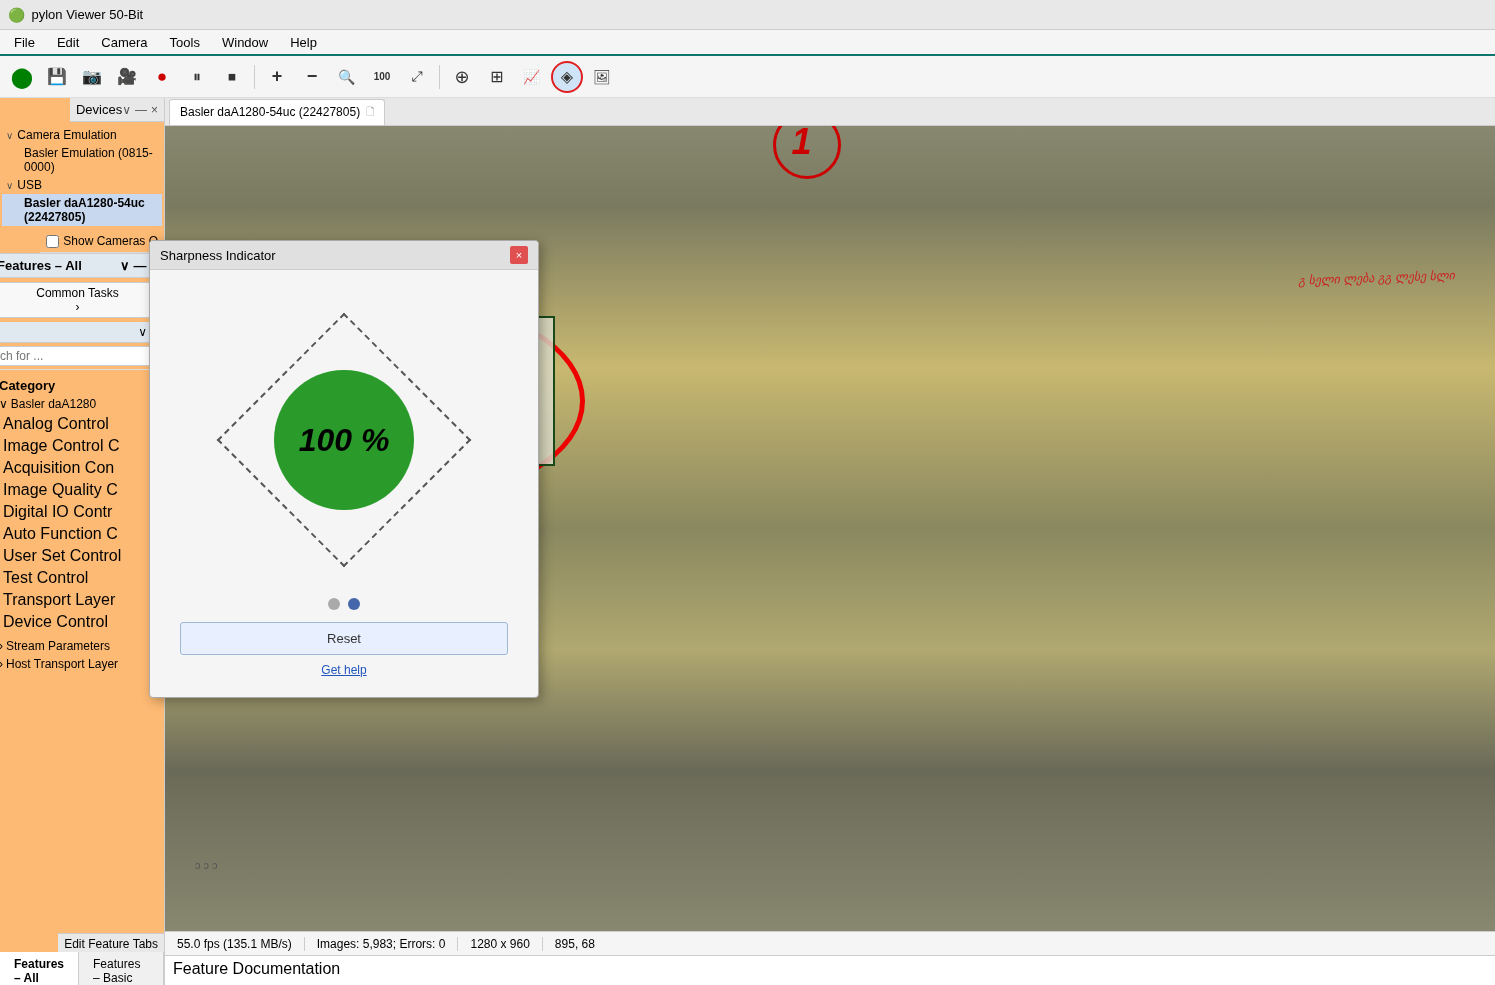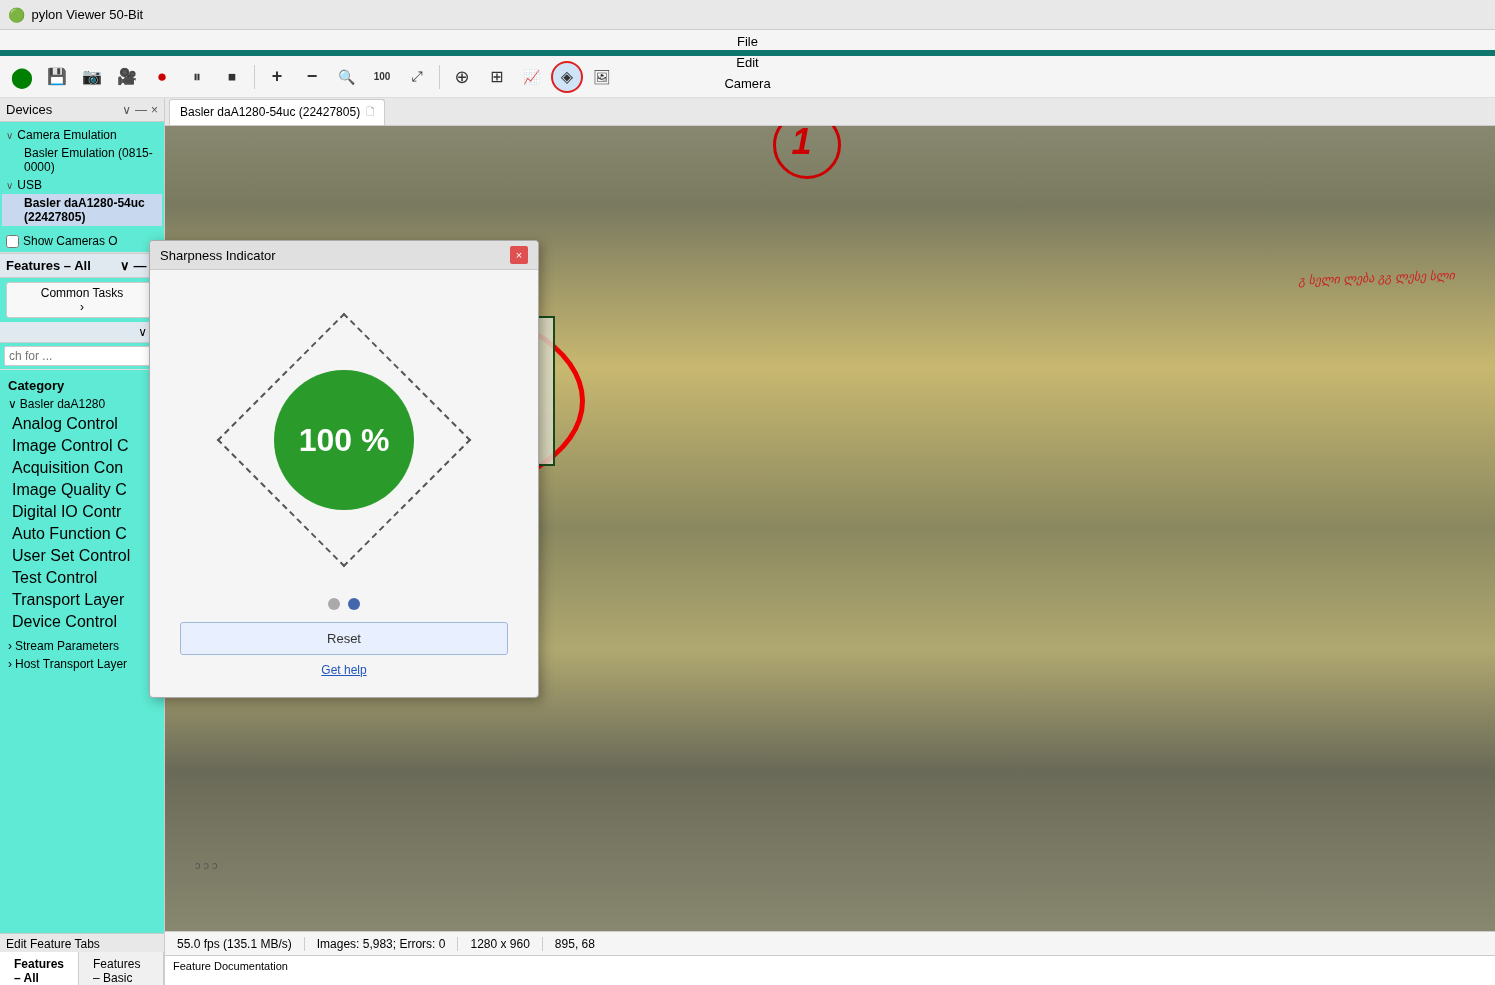--- a/index.html
+++ b/index.html
@@ -14,27 +14,26 @@
       align-items: center;
       gap: 6px;
       height: 30px;
     }
     .title-bar-icon { color: #2a7a2a; font-size: 14px; }
     .title-bar-text { font-size: 13px; font-weight: 500; }
 
     
     .menu-bar {
       background: #f5f5f5;
-      border-bottom: 6px solid #0f766e;
+      border-bottom: 2px solid #0f766e;
       display: flex;
       align-items: center;
       padding: 2px 4px;
       height: 26px;
       gap: 2px;
-      flex-direction: column;
     }
     .menu-item {
       padding: 2px 10px;
       cursor: pointer;
       border-radius: 3px;
       font-size: 13px;
     }
 
     
     .toolbar {
@@ -61,25 +60,26 @@
     
     .main-layout {
       display: flex;
       height: calc(985px - 30px - 26px - 42px);
     }
 
     
     .left-panel {
       width: 165px;
       min-width: 165px;
-      background: #5eead4;
+      background: #fdba74;
       border-right: 1px solid #ccc;
       display: flex;
       flex-direction: column;
       overflow: hidden;
+      align-items: flex-end;
     }
 
     
     .devices-header {
       background: #e8e8e8;
       border-bottom: 1px solid #ccc;
       padding: 4px 6px;
       display: flex;
       align-items: center;
       justify-content: space-between;
@@ -343,21 +343,21 @@
       border-right: 1px solid #ccc;
       white-space: nowrap;
     }
     .status-cell:last-child { border-right: none; }
 
     
     .feature-doc {
       background: #ffffff;
       border-top: 1px solid #ccc;
       padding: 4px 8px;
-      font-size: 11px;
+      font-size: 16px;
       min-height: 30px;
     }
 
     
     .bottom-right-bar {
       background: #f0f0f0;
       border-top: 1px solid #ccc;
       display: flex;
       align-items: center;
       justify-content: space-between;
@@ -436,23 +436,24 @@
       height: 140px;
       border-radius: 50%;
       background: #2a9a2a;
       display: flex;
       align-items: center;
       justify-content: center;
       position: relative;
       z-index: 1;
     }
     .sharpness-value {
-      color: #ffffff;
+      color: #000000;
       font-size: 32px;
       font-weight: bold;
+      font-style: italic;
     }
 
     .dialog-dots {
       display: flex;
       gap: 8px;
       margin: 8px 0 12px;
     }
     .dot {
       width: 12px; height: 12px;
       border-radius: 50%;

